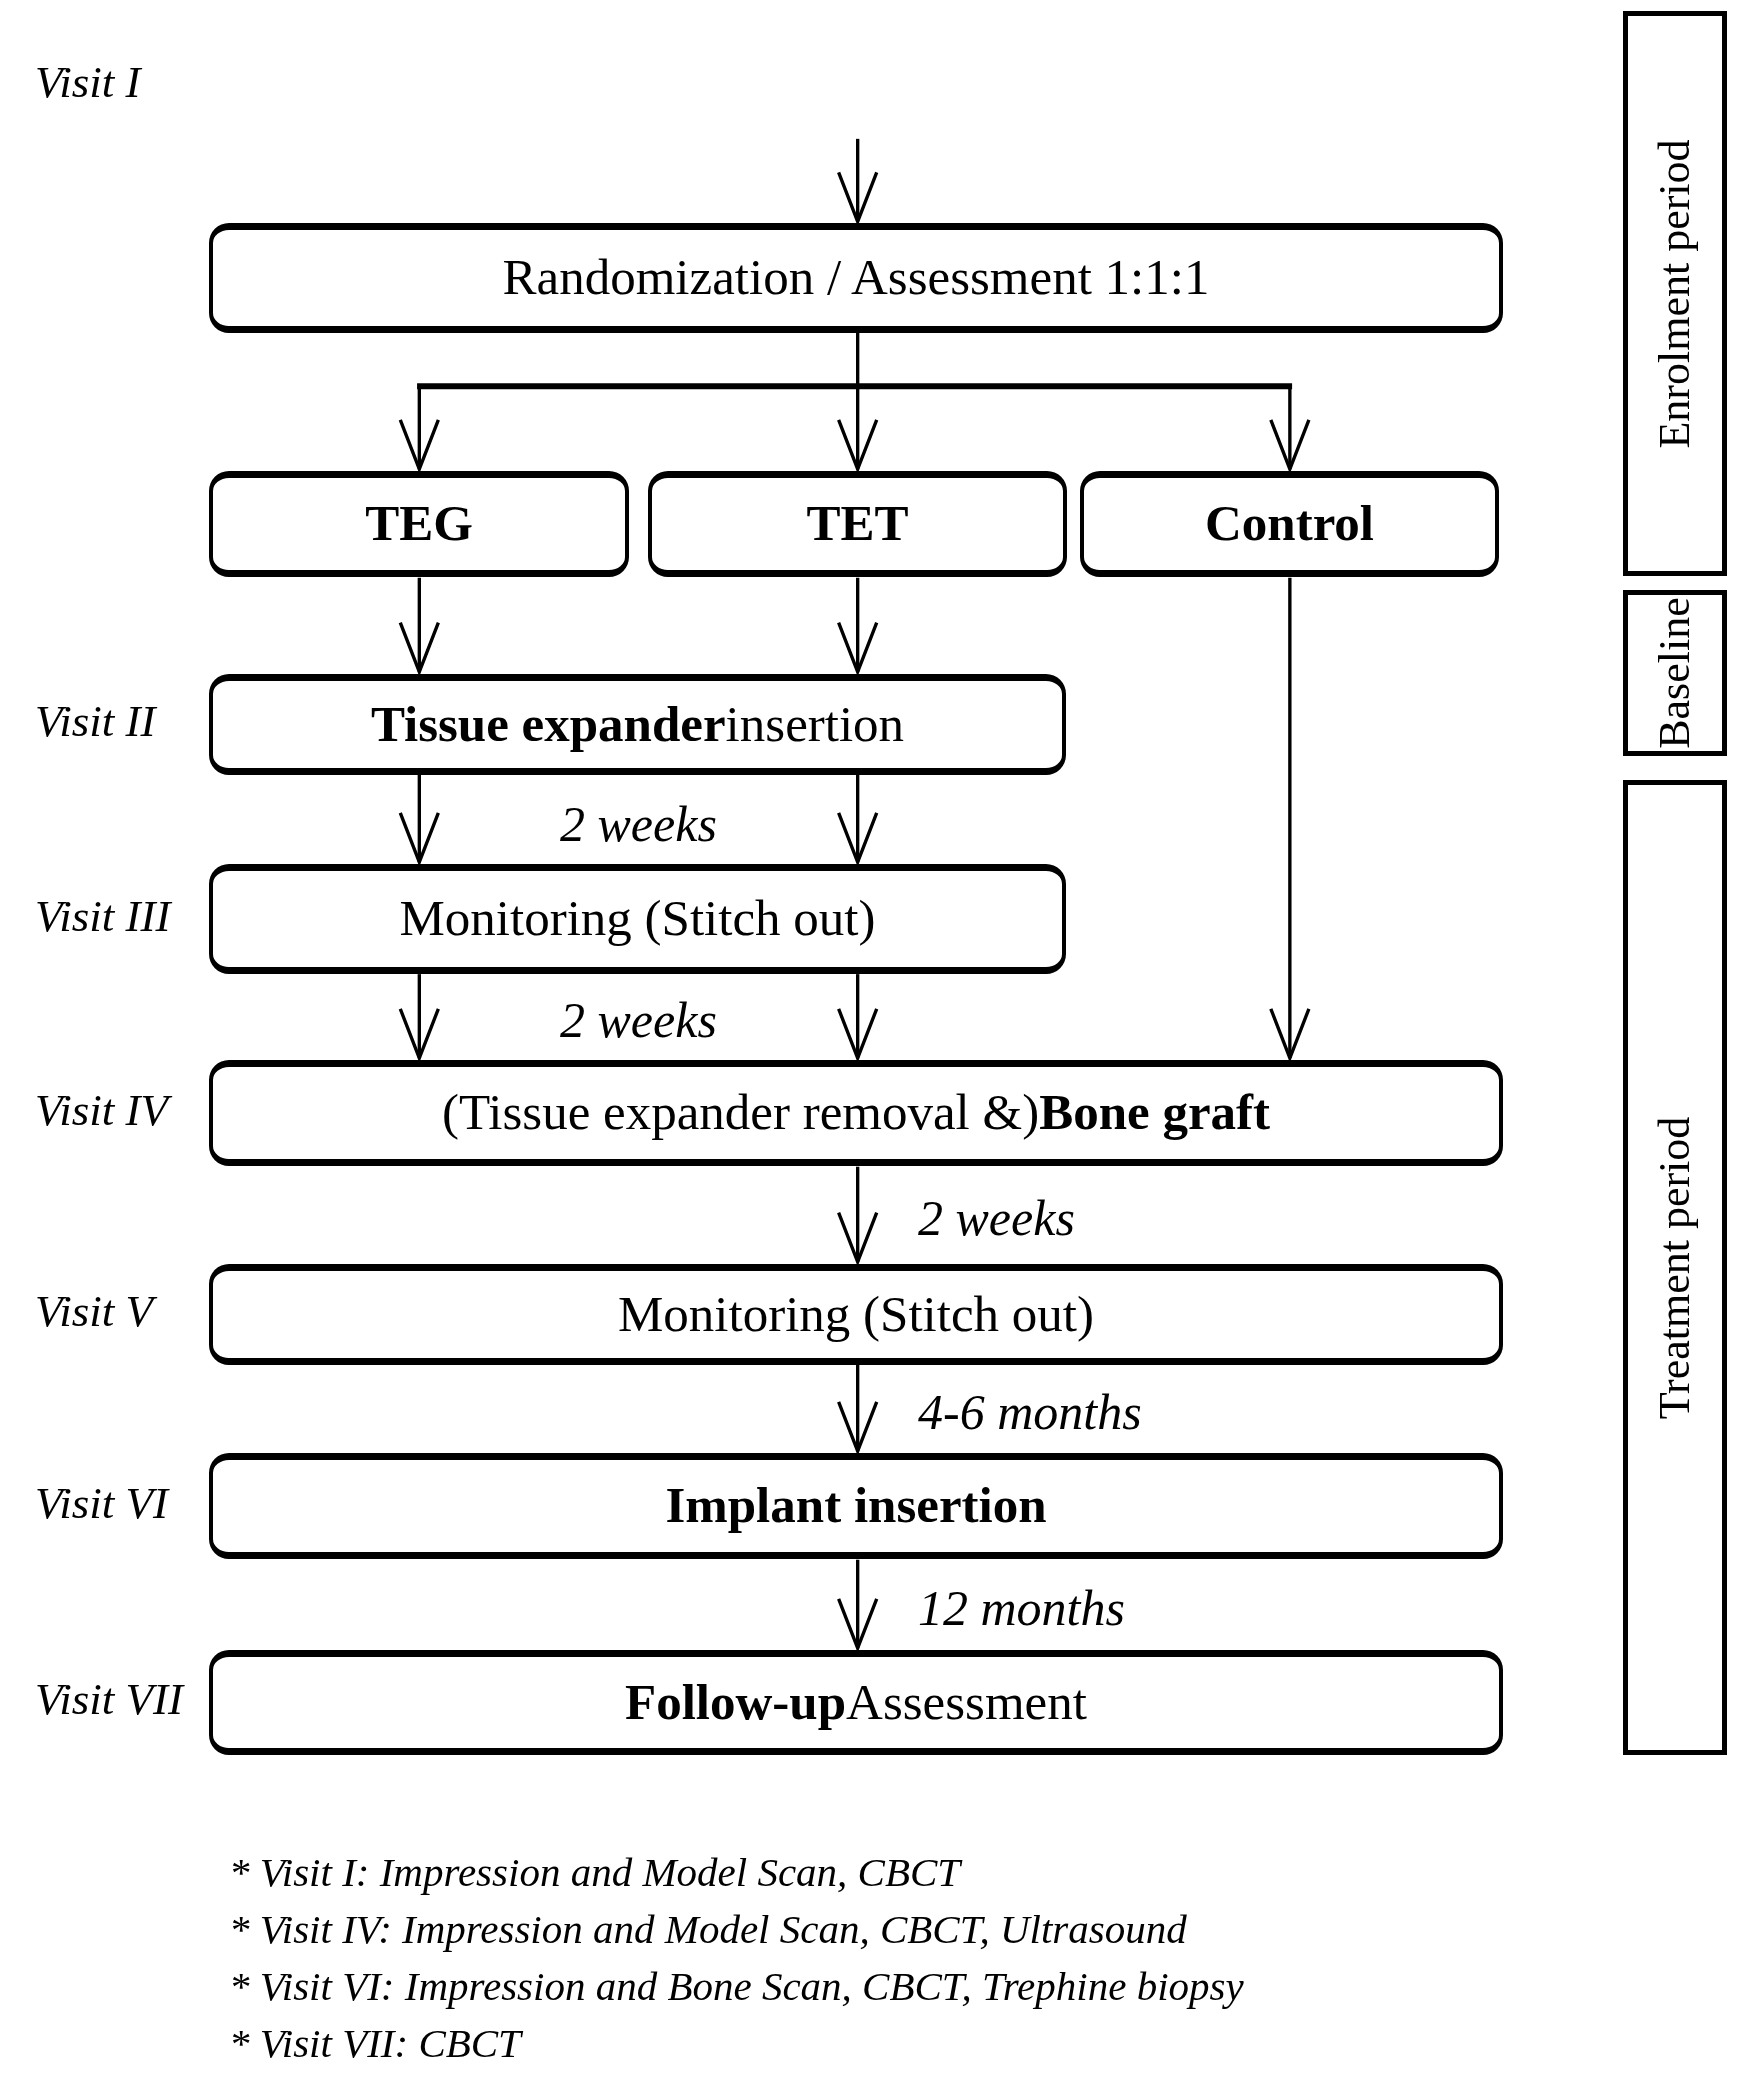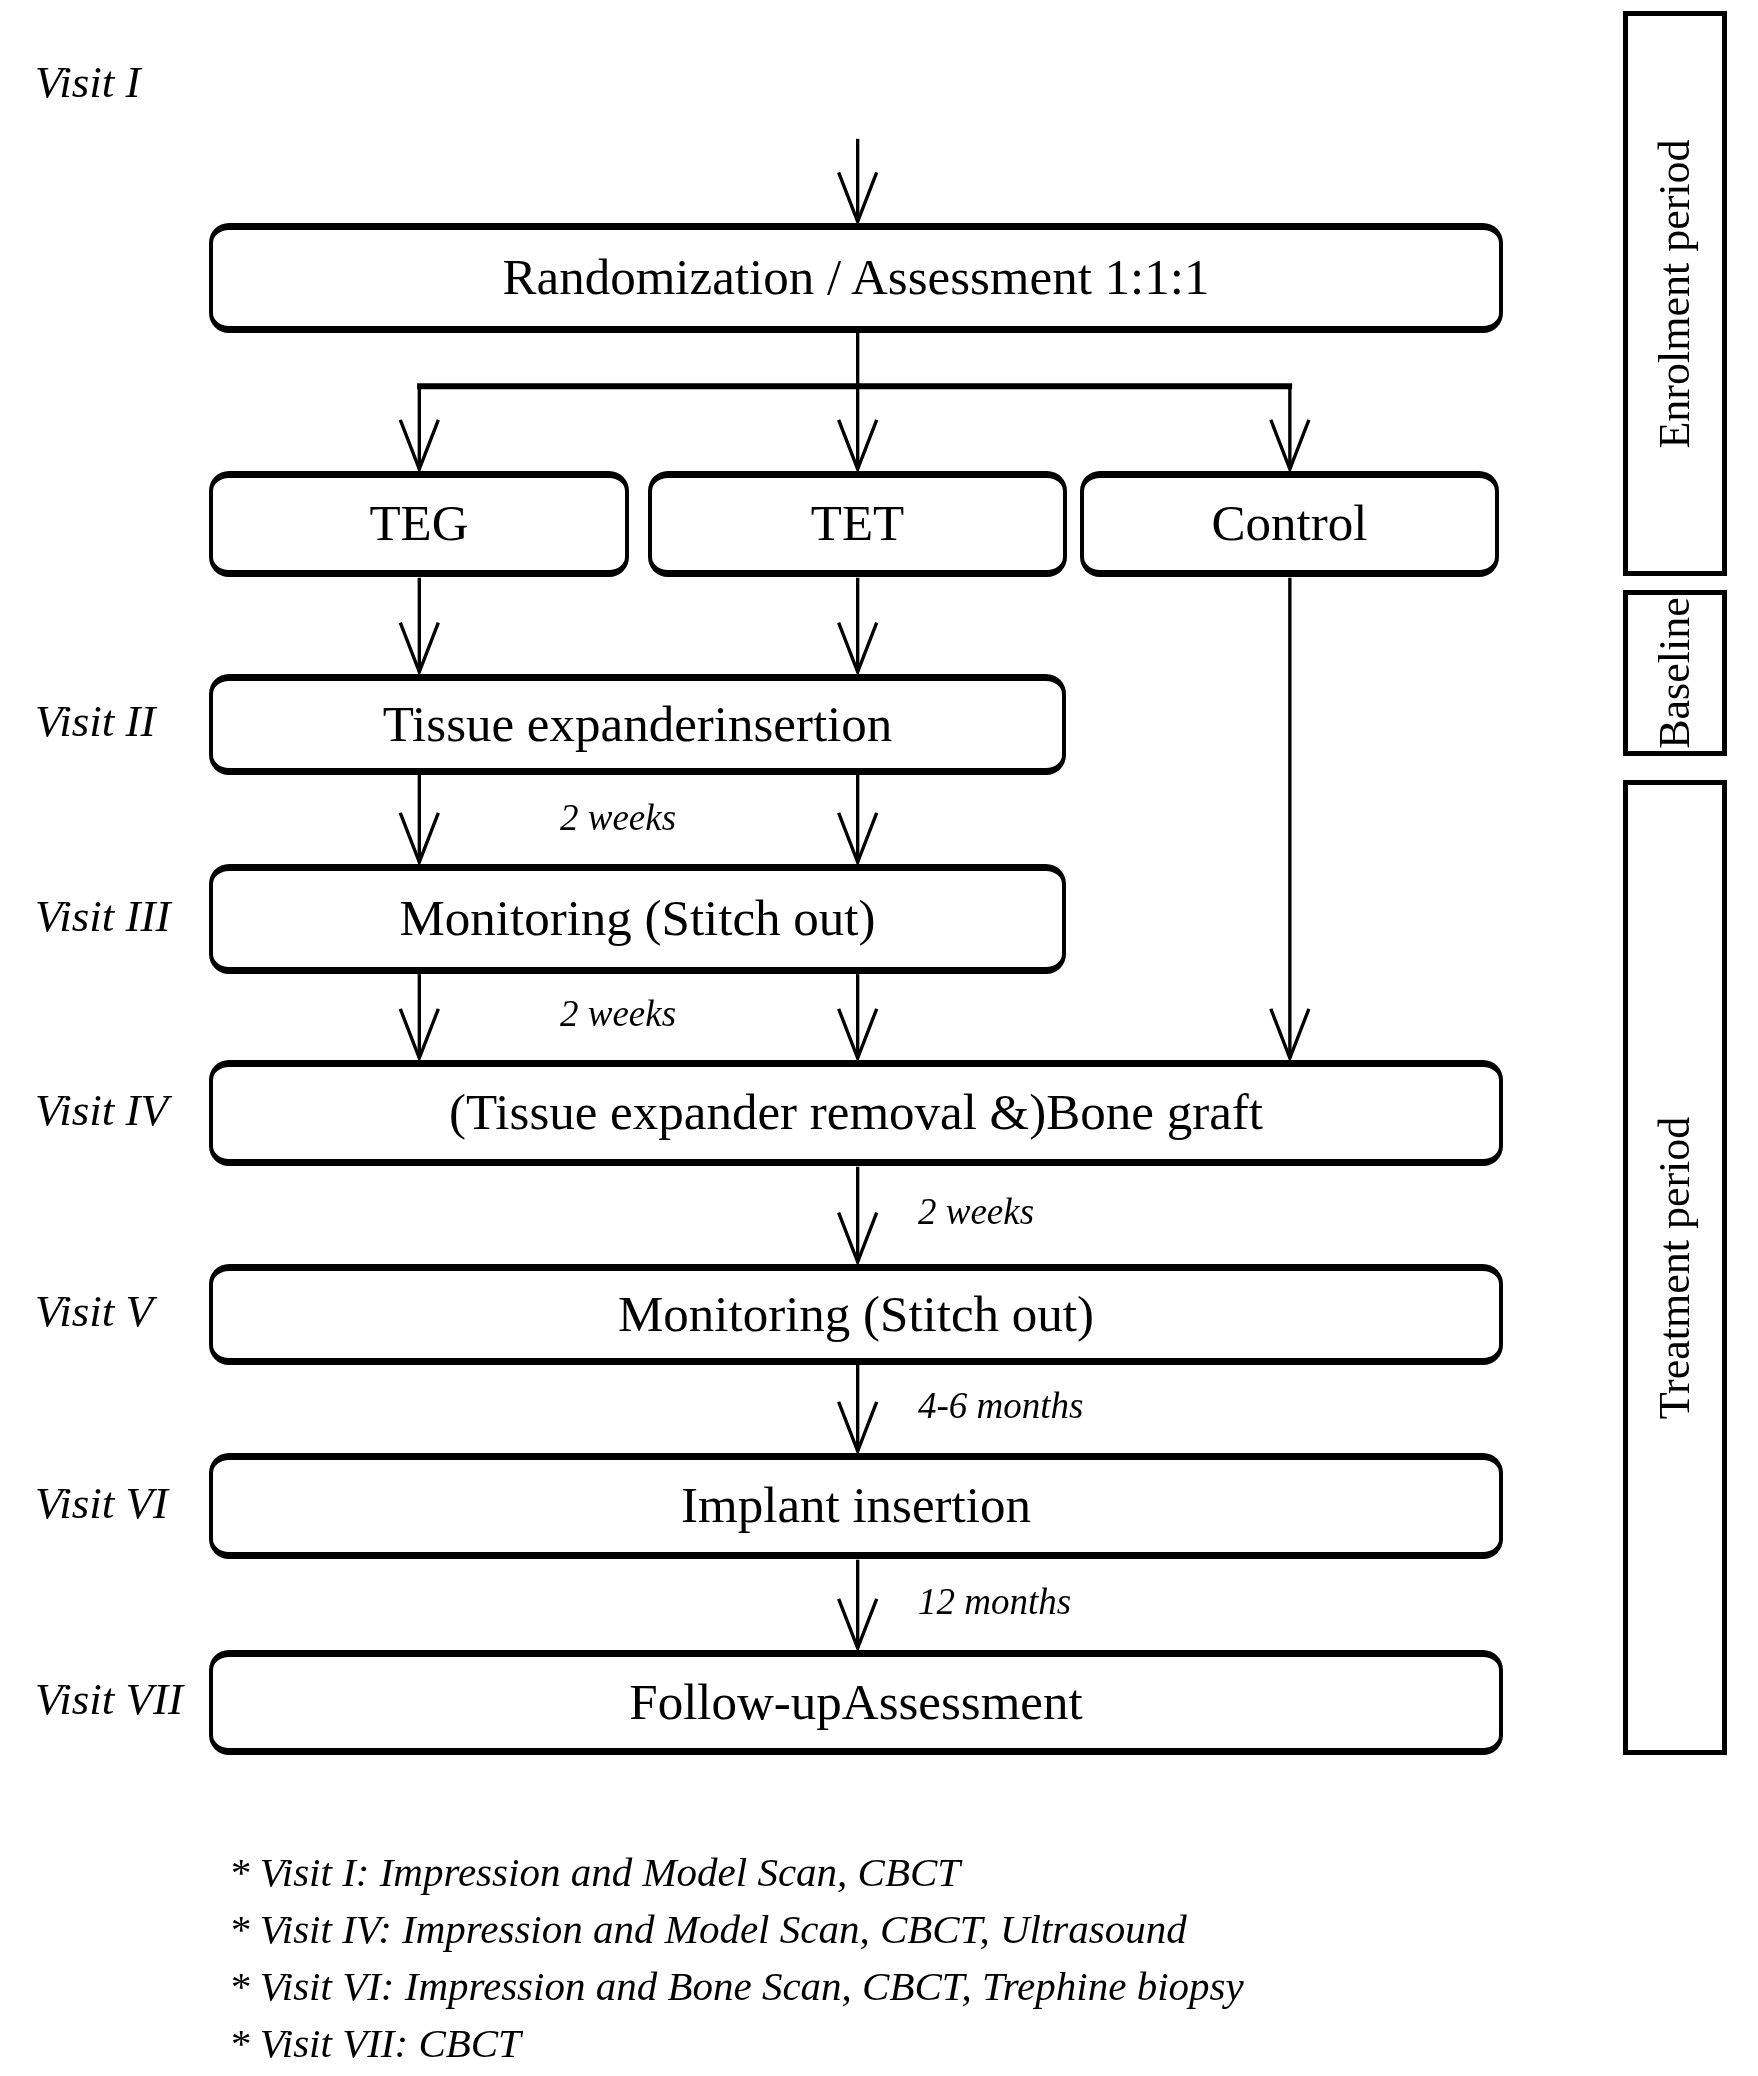--- a/index.html
+++ b/index.html
@@ -26,34 +26,34 @@
     border-bottom-width: 7.8px;
     border-radius: 20px;
     display: flex;
     align-items: center;
     justify-content: center;
     font-size: 51px;
     line-height: 1.05;
     text-align: center;
     white-space: nowrap;
   }
-  .box b { font-weight: normal; }
+  .box b { font-weight: bold; }
   .box .t-pre:empty, .box .t-strong:empty, .box .t-post:empty { display: none; }
   .visit-label {
     position: absolute;
     left: 35px;
     font-style: italic;
     font-size: 45px;
     line-height: 1;
     white-space: nowrap;
   }
   .interval {
     position: absolute;
     font-style: italic;
-    font-size: 37px;
+    font-size: 50px;
     line-height: 1;
     white-space: nowrap;
   }
   .period {
     position: absolute;
     left: 1623px;
     width: 104px;
     box-sizing: border-box;
     background: #ffffff;
     border: 5.6px solid #000000;

